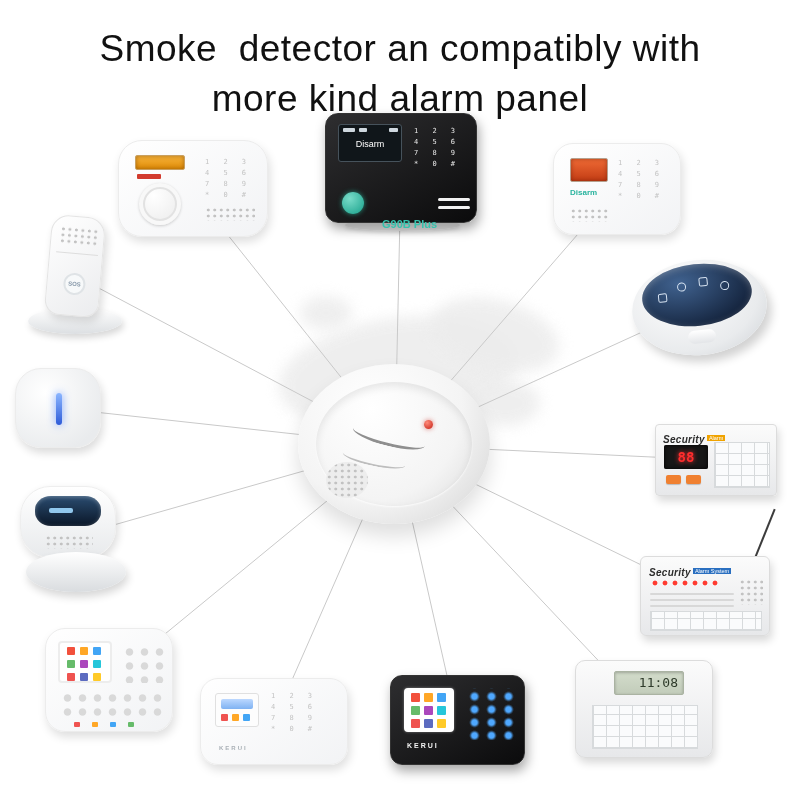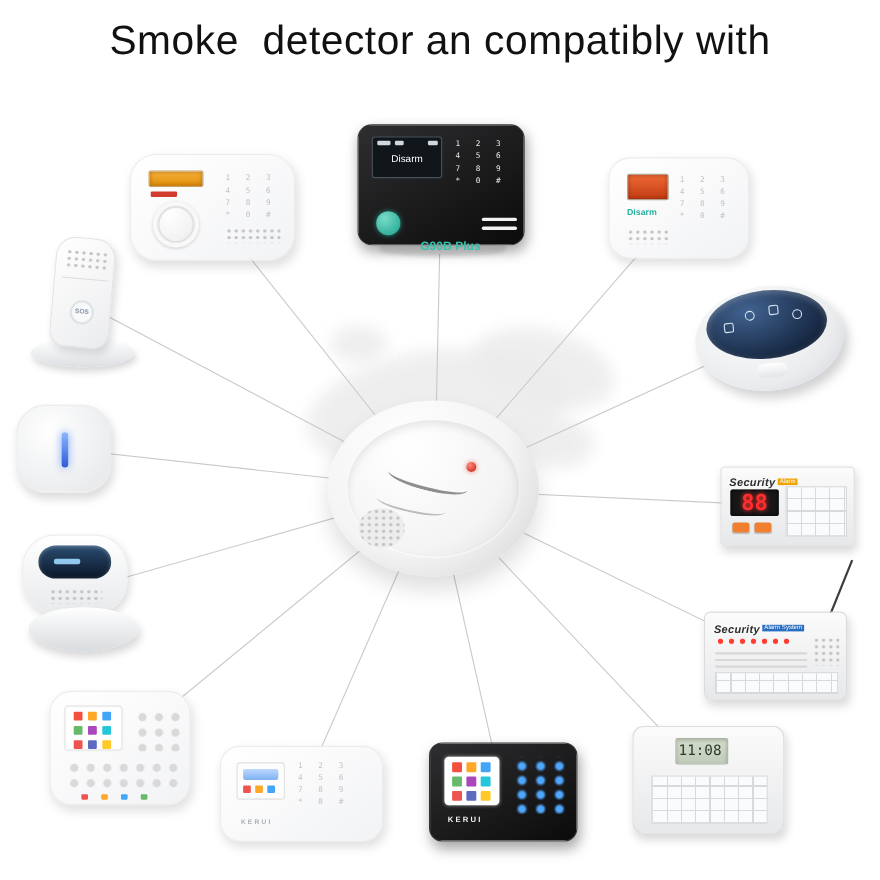--- a/index.html
+++ b/index.html
@@ -1,20 +1,20 @@
 <!DOCTYPE html>
 <html><head>
 <meta charset="utf-8">
 <style>
   *{margin:0;padding:0;box-sizing:border-box}
   html,body{background:#fff}
   .canvas{position:relative;width:800px;height:800px;margin:0 auto;background:#fff;overflow:hidden;
           font-family:"Liberation Sans",sans-serif;color:#151515}
   .abs{position:absolute}
-  .title{position:absolute;top:12px;left:0;width:100%;text-align:center;font-size:37px;line-height:1.35;
+  .title{position:absolute;top:24px;left:0;width:100%;text-align:center;font-size:37px;line-height:1.35;
          color:#111;letter-spacing:.5px}
   .title div{white-space:pre-wrap}
 
   
   .blob{position:absolute;background:#ececec;border-radius:50%;filter:blur(7px);opacity:.85}
 
   
   .panel-white{position:absolute;background:linear-gradient(145deg,#ffffff,#f2f3f5);
                border:1px solid #ececec;box-shadow:2px 5px 10px rgba(0,0,0,.13)}
   .panel-black{position:absolute;background:linear-gradient(150deg,#2e2e30,#0b0b0c);
@@ -62,20 +62,21 @@
   .ellipse{border-radius:50%}
   .centered{display:flex;align-items:center;justify-content:center}
 </style>
 </head>
 <body>
 
 <div class="canvas">
 
   <div class="title">
     <div>Smoke  detector an compatibly with</div>
+    <div>more kind alarm panel</div>
   </div>
 
   <div>
     <div class="blob" style="left:278px;top:318px;width:240px;height:110px;transform:rotate(-8deg)"></div>
     <div class="blob" style="left:430px;top:300px;width:130px;height:70px;transform:rotate(14deg)"></div>
     <div class="blob" style="left:470px;top:380px;width:70px;height:46px"></div>
     <div class="blob" style="left:300px;top:296px;width:52px;height:34px"></div>
   </div>
 
   <svg class="abs" style="left:0;top:0" width="800" height="800">
@@ -151,21 +152,21 @@
       <span class="abs" style="left:58px;top:14px;width:9px;height:9px;border:1px solid #d8e4f2;border-radius:2px"></span>
       <span class="abs" style="left:79px;top:20px;width:9px;height:9px;border:1px solid #d8e4f2;border-radius:50%"></span>
     </div>
     <div class="abs" style="left:688px;top:330px;width:28px;height:13px;background:linear-gradient(#fff,#e3e5e8);border-radius:7px;transform:rotate(-6deg)"></div>
   </div>
 
   <div class="panel-gray" style="left:655px;top:424px;width:122px;height:72px;border-radius:4px">
     <div class="abs" style="left:7px;top:4px">
       <span class="sec-brand">Security</span><span class="sec-tag">Alarm</span>
     </div>
-    <div class="led-window" style="left:8px;top:20px;width:44px;height:24px;font-size:20px;line-height:24px">88</div>
+    <div class="led-window" style="left:8px;top:20px;width:44px;height:24px;font-size:14px;line-height:24px">88</div>
     <div class="abs" style="left:10px;top:50px;width:15px;height:9px;background:#f08030;border-radius:2px;box-shadow:0 1px 1px rgba(0,0,0,.2)"></div>
     <div class="abs" style="left:30px;top:50px;width:15px;height:9px;background:#f08030;border-radius:2px;box-shadow:0 1px 1px rgba(0,0,0,.2)"></div>
     <div class="abs keygrid" style="left:58px;top:17px;width:56px;height:46px"></div>
   </div>
 
   <div>
     <div class="abs" style="left:752px;top:505px;width:2px;height:58px;background:#3c3c3c;transform:rotate(22deg);transform-origin:bottom center"></div>
     <div class="panel-gray" style="left:640px;top:556px;width:130px;height:80px;border-radius:6px">
       <div class="abs" style="left:8px;top:5px">
         <span class="sec-brand">Security</span><span class="sec-tag" style="background:#2a6fc0">Alarm System</span>
@@ -175,21 +176,21 @@
           <i></i>
           <i></i>
           <i></i>
         </div>
       <div class="abs keygrid" style="left:9px;top:54px;width:112px;height:20px"></div>
       <div class="abs dotgrid-tiny" style="left:98px;top:22px;width:24px;height:26px"></div>
     </div>
   </div>
 
   <div class="panel-gray" style="left:575px;top:660px;width:138px;height:98px;border-radius:10px">
-    <div class="abs" style="left:38px;top:10px;width:48px;height:24px;background:linear-gradient(#d3dccb,#c2ccba);border:1px solid #aab3a2;border-radius:2px;box-shadow:inset 0 1px 3px rgba(0,0,0,.25);color:#2e3a2a;font-family:'DejaVu Sans Mono',monospace;font-size:13px;line-height:22px;text-align:right;padding-right:5px">11:08</div>
+    <div class="abs" style="left:38px;top:10px;width:70px;height:24px;background:linear-gradient(#d3dccb,#c2ccba);border:1px solid #aab3a2;border-radius:2px;box-shadow:inset 0 1px 3px rgba(0,0,0,.25);color:#2e3a2a;font-family:'DejaVu Sans Mono',monospace;font-size:13px;line-height:22px;text-align:right;padding-right:5px">11:08</div>
     <div class="abs keygrid" style="left:16px;top:44px;width:106px;height:44px"></div>
   </div>
 
   <div class="panel-black" style="left:390px;top:675px;width:135px;height:90px;border-radius:12px">
     <div class="abs" style="left:13px;top:12px;width:50px;height:44px;background:#fff;border-radius:4px;box-shadow:0 0 3px rgba(255,255,255,.4)">
       <div class="appdots" style="left:7px;top:5px"></div>
     </div>
     <div class="abs dotgrid-blue" style="left:72px;top:12px;width:52px;height:52px"></div>
     <div class="abs" style="left:16px;top:66px;color:#f2f2f2;font-size:7px;letter-spacing:2px;font-weight:bold">KERUI</div>
   </div>

